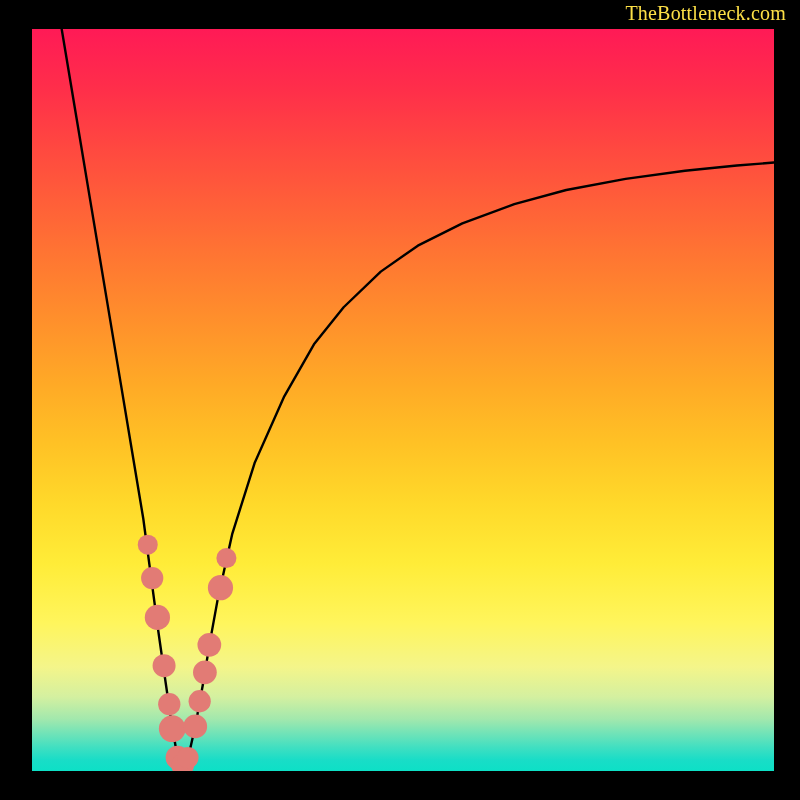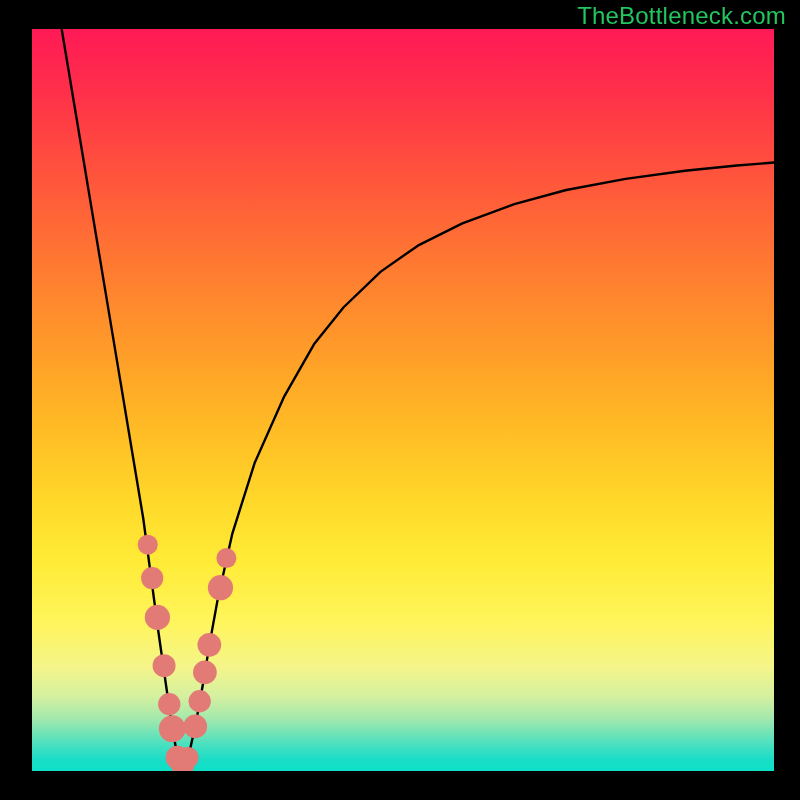--- a/index.html
+++ b/index.html
@@ -48,25 +48,26 @@
       #6fe3b8 95%,
       #3cdfc2 97%,
       #19ddc7 98.5%,
       #0de0c6 100%
     );
   }
   .watermark {
     position: absolute;
     top: 2px;
     right: 14px;
-    color: #22c55e;
-    font-size: 24px;
+    color: #fde047;
+    font-size: 20px;
     letter-spacing: 0.2px;
     font-weight: 400;
     user-select: none;
+    font-family: Liberation Serif, serif;
   }
   .curve {
     position: absolute;
     left: 0;
     top: 0;
   }
   .beads {
     position: absolute;
     left: 0;
     top: 0;

